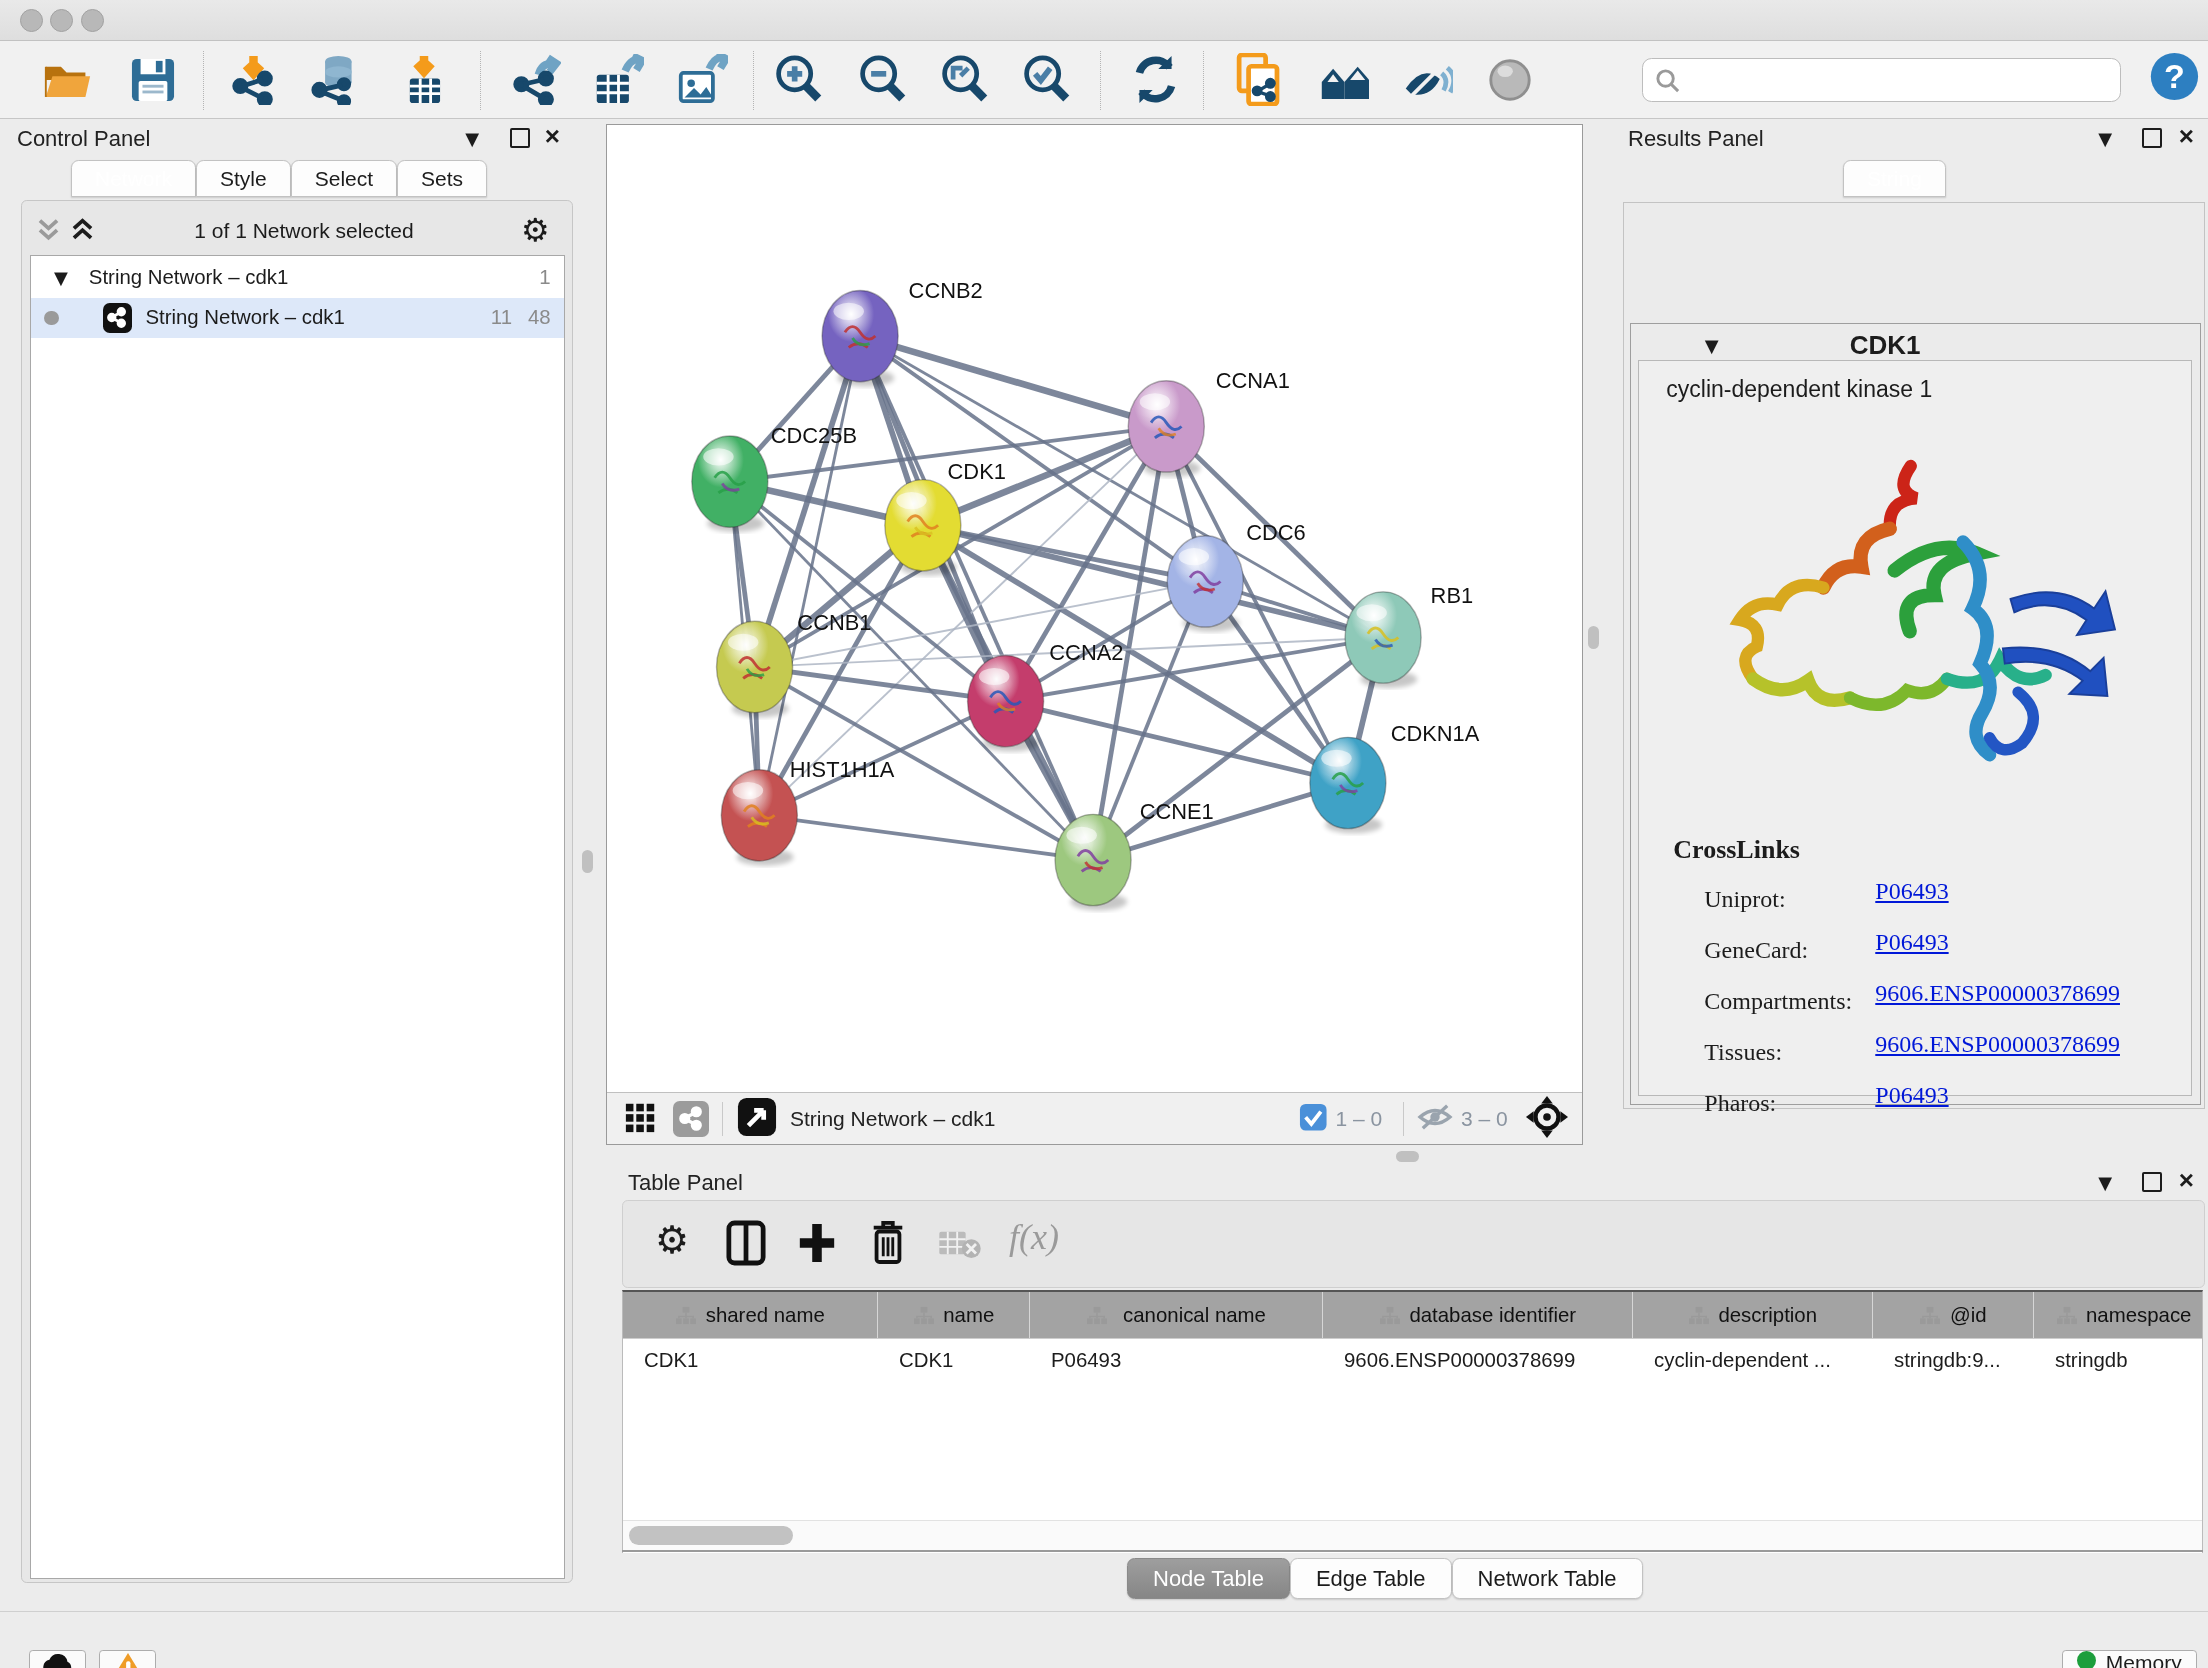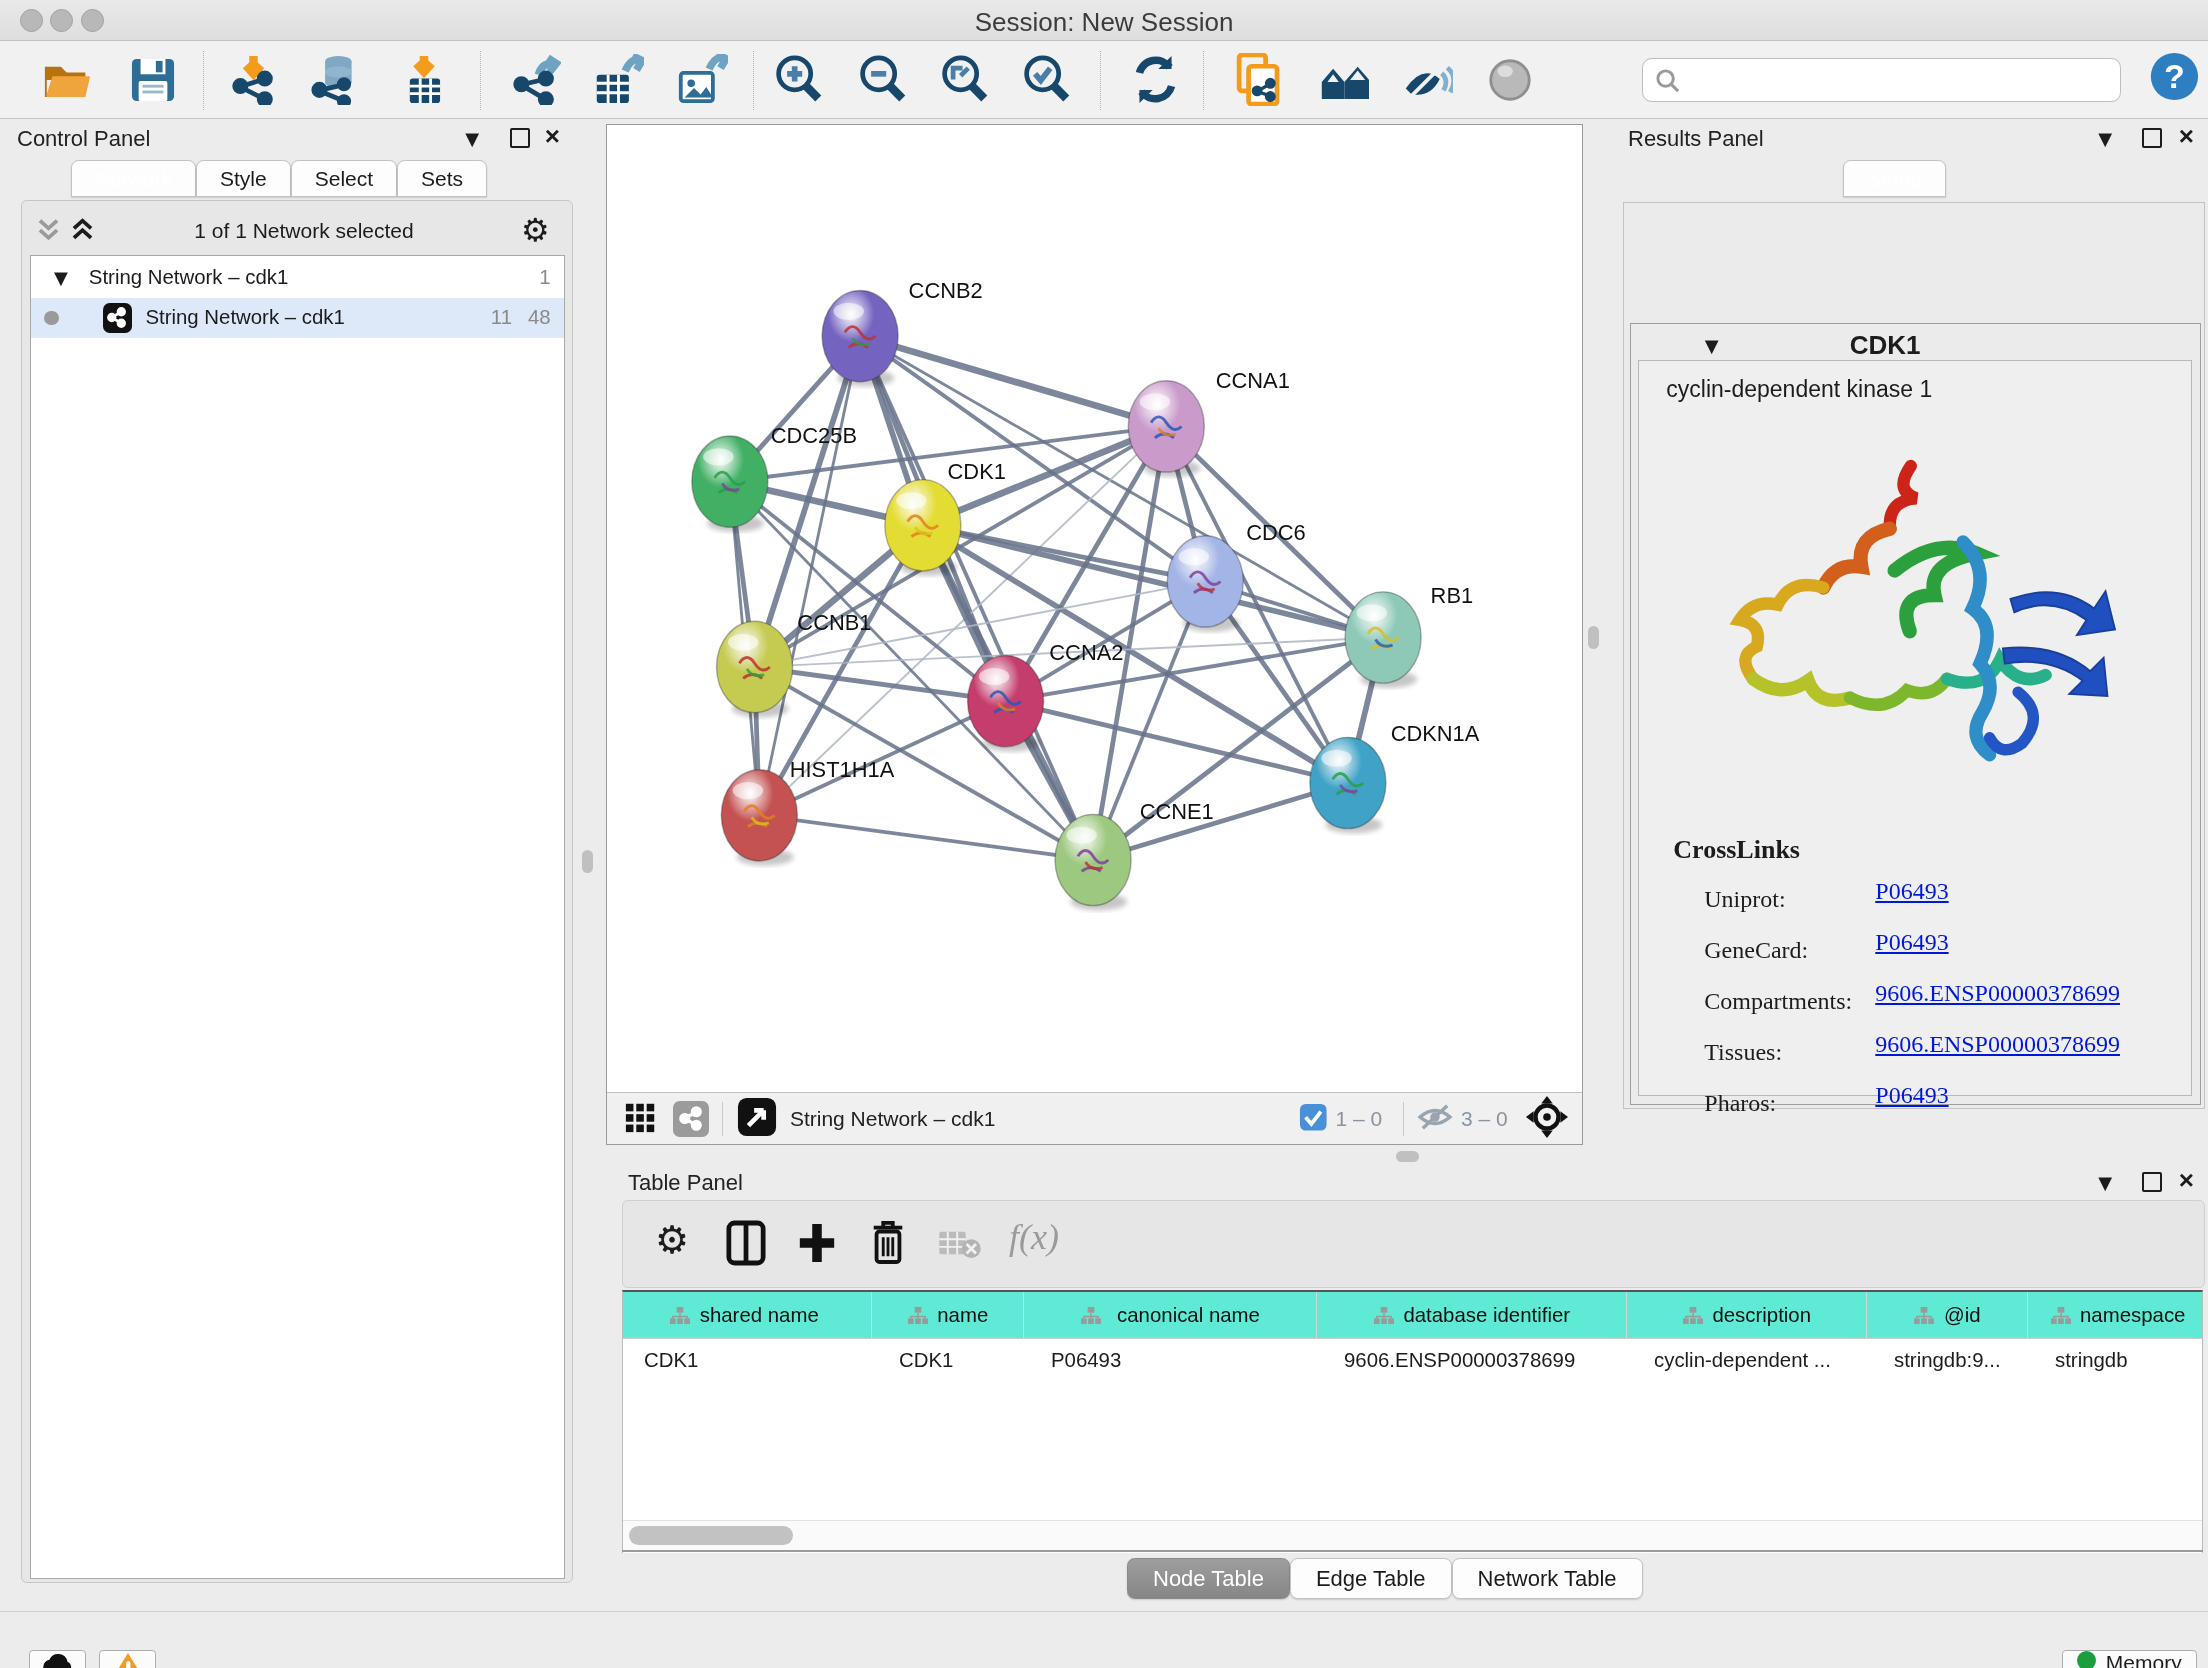--- a/index.html
+++ b/index.html
@@ -53,21 +53,21 @@
   #rp-protein-box{left:5.7px;top:120px;width:569px;height:780px;border:1px solid #9e9e9e;background:#ebebeb;}
   #rp-desc-box{left:7.6px;top:36px;width:552px;height:734px;border:1px solid #b8b8b8;background:#efefef;}
   .serif{font-family:"Liberation Serif","DejaVu Serif",serif;}
   .xlink{color:#0018d8;text-decoration:underline;cursor:pointer;}
   .xl-row{display:flex;font-size:24px;margin-bottom:16px;}
   .xl-label{width:171px;color:#1c1c1c;margin-top:8px;}
   
   #tp-toolbar{left:622px;top:1200px;width:1581px;height:86px;background:#e6e6e6;border:1px solid #cfcfcf;border-radius:5.7px;}
   #tp-table{left:622px;top:1290px;width:1581px;height:263px;background:#fff;border-top:2.9px solid #555;
      border-left:1px solid #bbb;border-right:1px solid #bbb;box-sizing:border-box;overflow:hidden;}
-  .th-row{display:flex;height:46px;background:#5eead4;border-bottom:1px solid #cdcdcd;justify-content:center;}
+  .th-row{display:flex;height:46px;background:#a3a3a3;border-bottom:1px solid #cdcdcd;}
   .th-cell{display:flex;align-items:center;justify-content:center;font-size:20.4px;color:#111;
      border-right:1px solid #d6d6d6;box-sizing:border-box;gap:9.5px;overflow:hidden;white-space:nowrap;}
   .td-row{display:flex;height:42px;}
   .td-cell{display:flex;align-items:center;font-size:20.4px;padding-left:21px;box-sizing:border-box;
      overflow:hidden;white-space:nowrap;}
   #tp-hscroll{left:623px;top:1520px;width:1579px;height:28.5px;background:#fafafa;border-top:1px solid #e2e2e2;}
   #tp-thumb{left:5.7px;top:4.8px;width:164px;height:19px;border-radius:9.5px;background:#c2c2c2;}
   #tp-bottomline{left:622px;top:1550px;width:1581px;height:1.9px;background:#9a9a9a;}
   .tp-tab{border-radius:7.6px;padding:6.7px 25px;font-size:22px;}
   .tp-tab.sel{background:linear-gradient(#9e9e9e,#868686);color:#fff;border-color:#8a8a8a;}
@@ -78,21 +78,20 @@
   .dot-handle{background:#c0c0c0;border-radius:5.7px;}
   .glyph{font-family:"DejaVu Sans",sans-serif;}
 </style>
 </head>
 <body>
 
 <div class="abs" id="titlebar">
   <div class="abs traffic" style="left:20px"></div>
   <div class="abs traffic" style="left:50px"></div>
   <div class="abs traffic" style="left:81px"></div>
-  <div class="abs" id="win-title">Session: New Session</div>
 </div>
 
 <div class="abs" id="toolbar">
   <div class="abs tbi" style="left:42px">
     <svg width="49" height="42" viewBox="0 0 52 44">
         <path d="M3 8 h16 l6 6 h20 v8 H3z" fill="#b8720e"></path>
         <path d="M3 40 L10 18 h40 L45 40z" fill="#f0a53c"></path>
         <path d="M3 40 V8" stroke="#b8720e" stroke-width="2"></path>
       </svg>
   </div>

